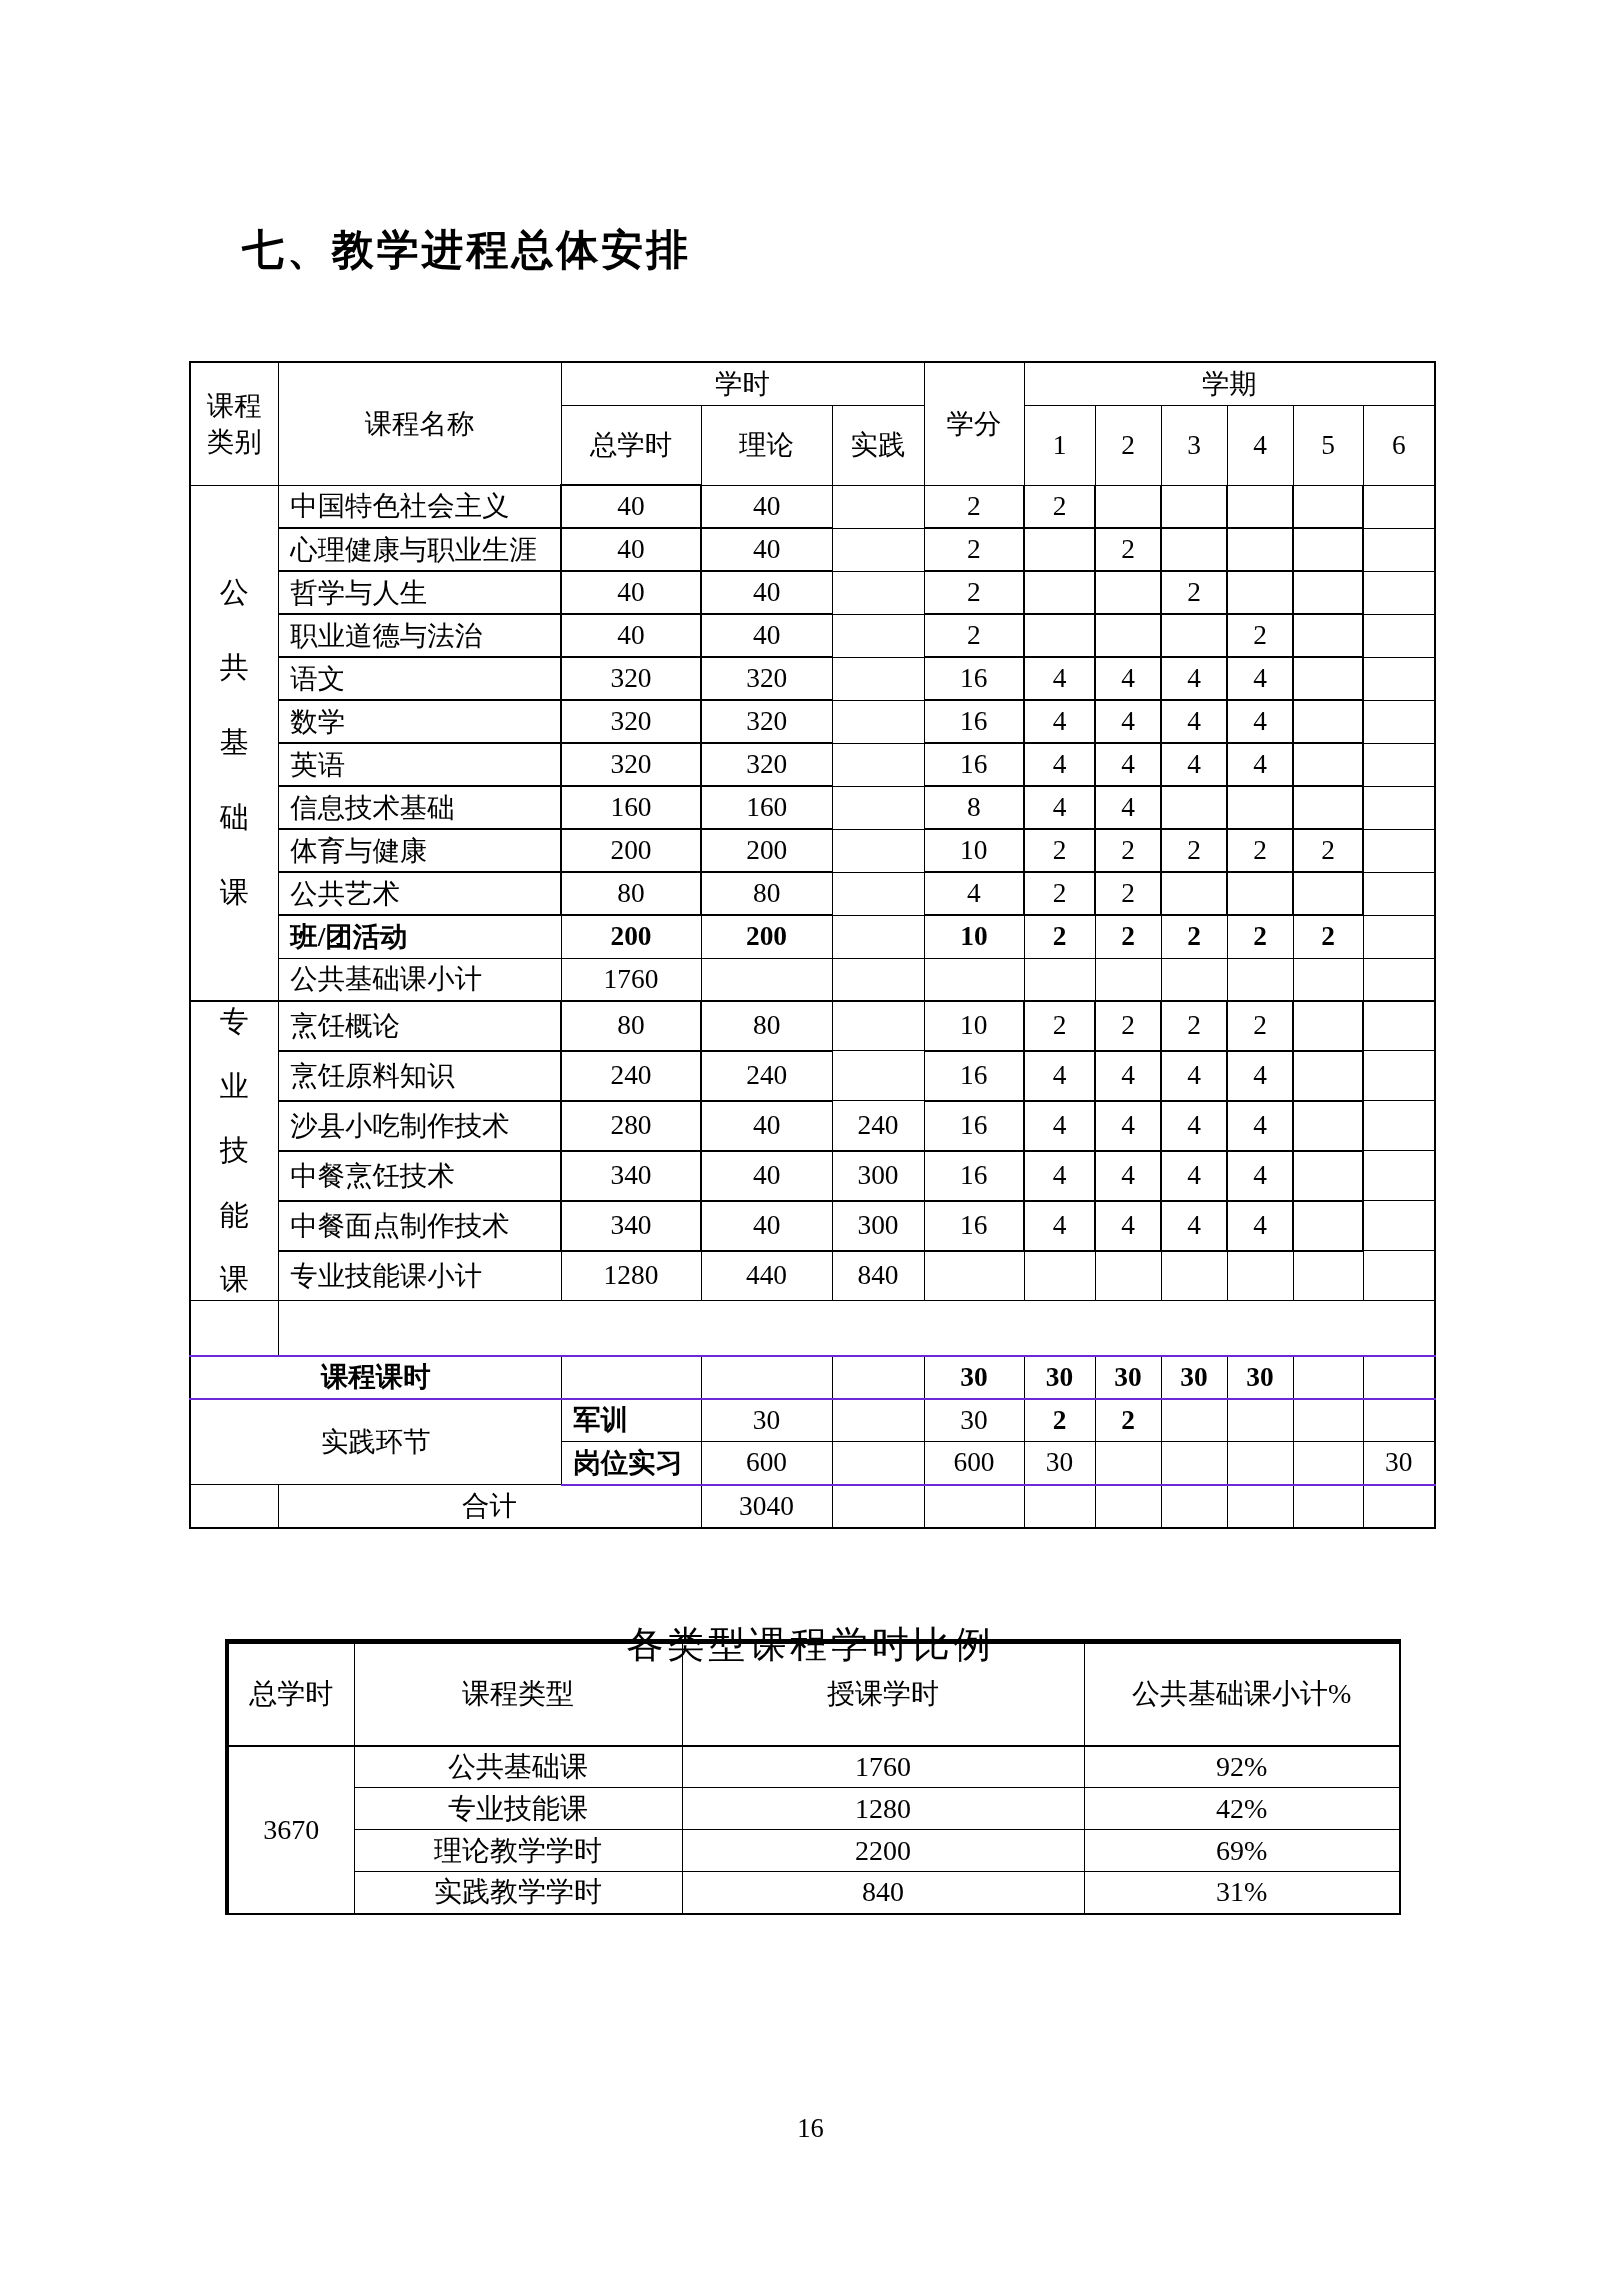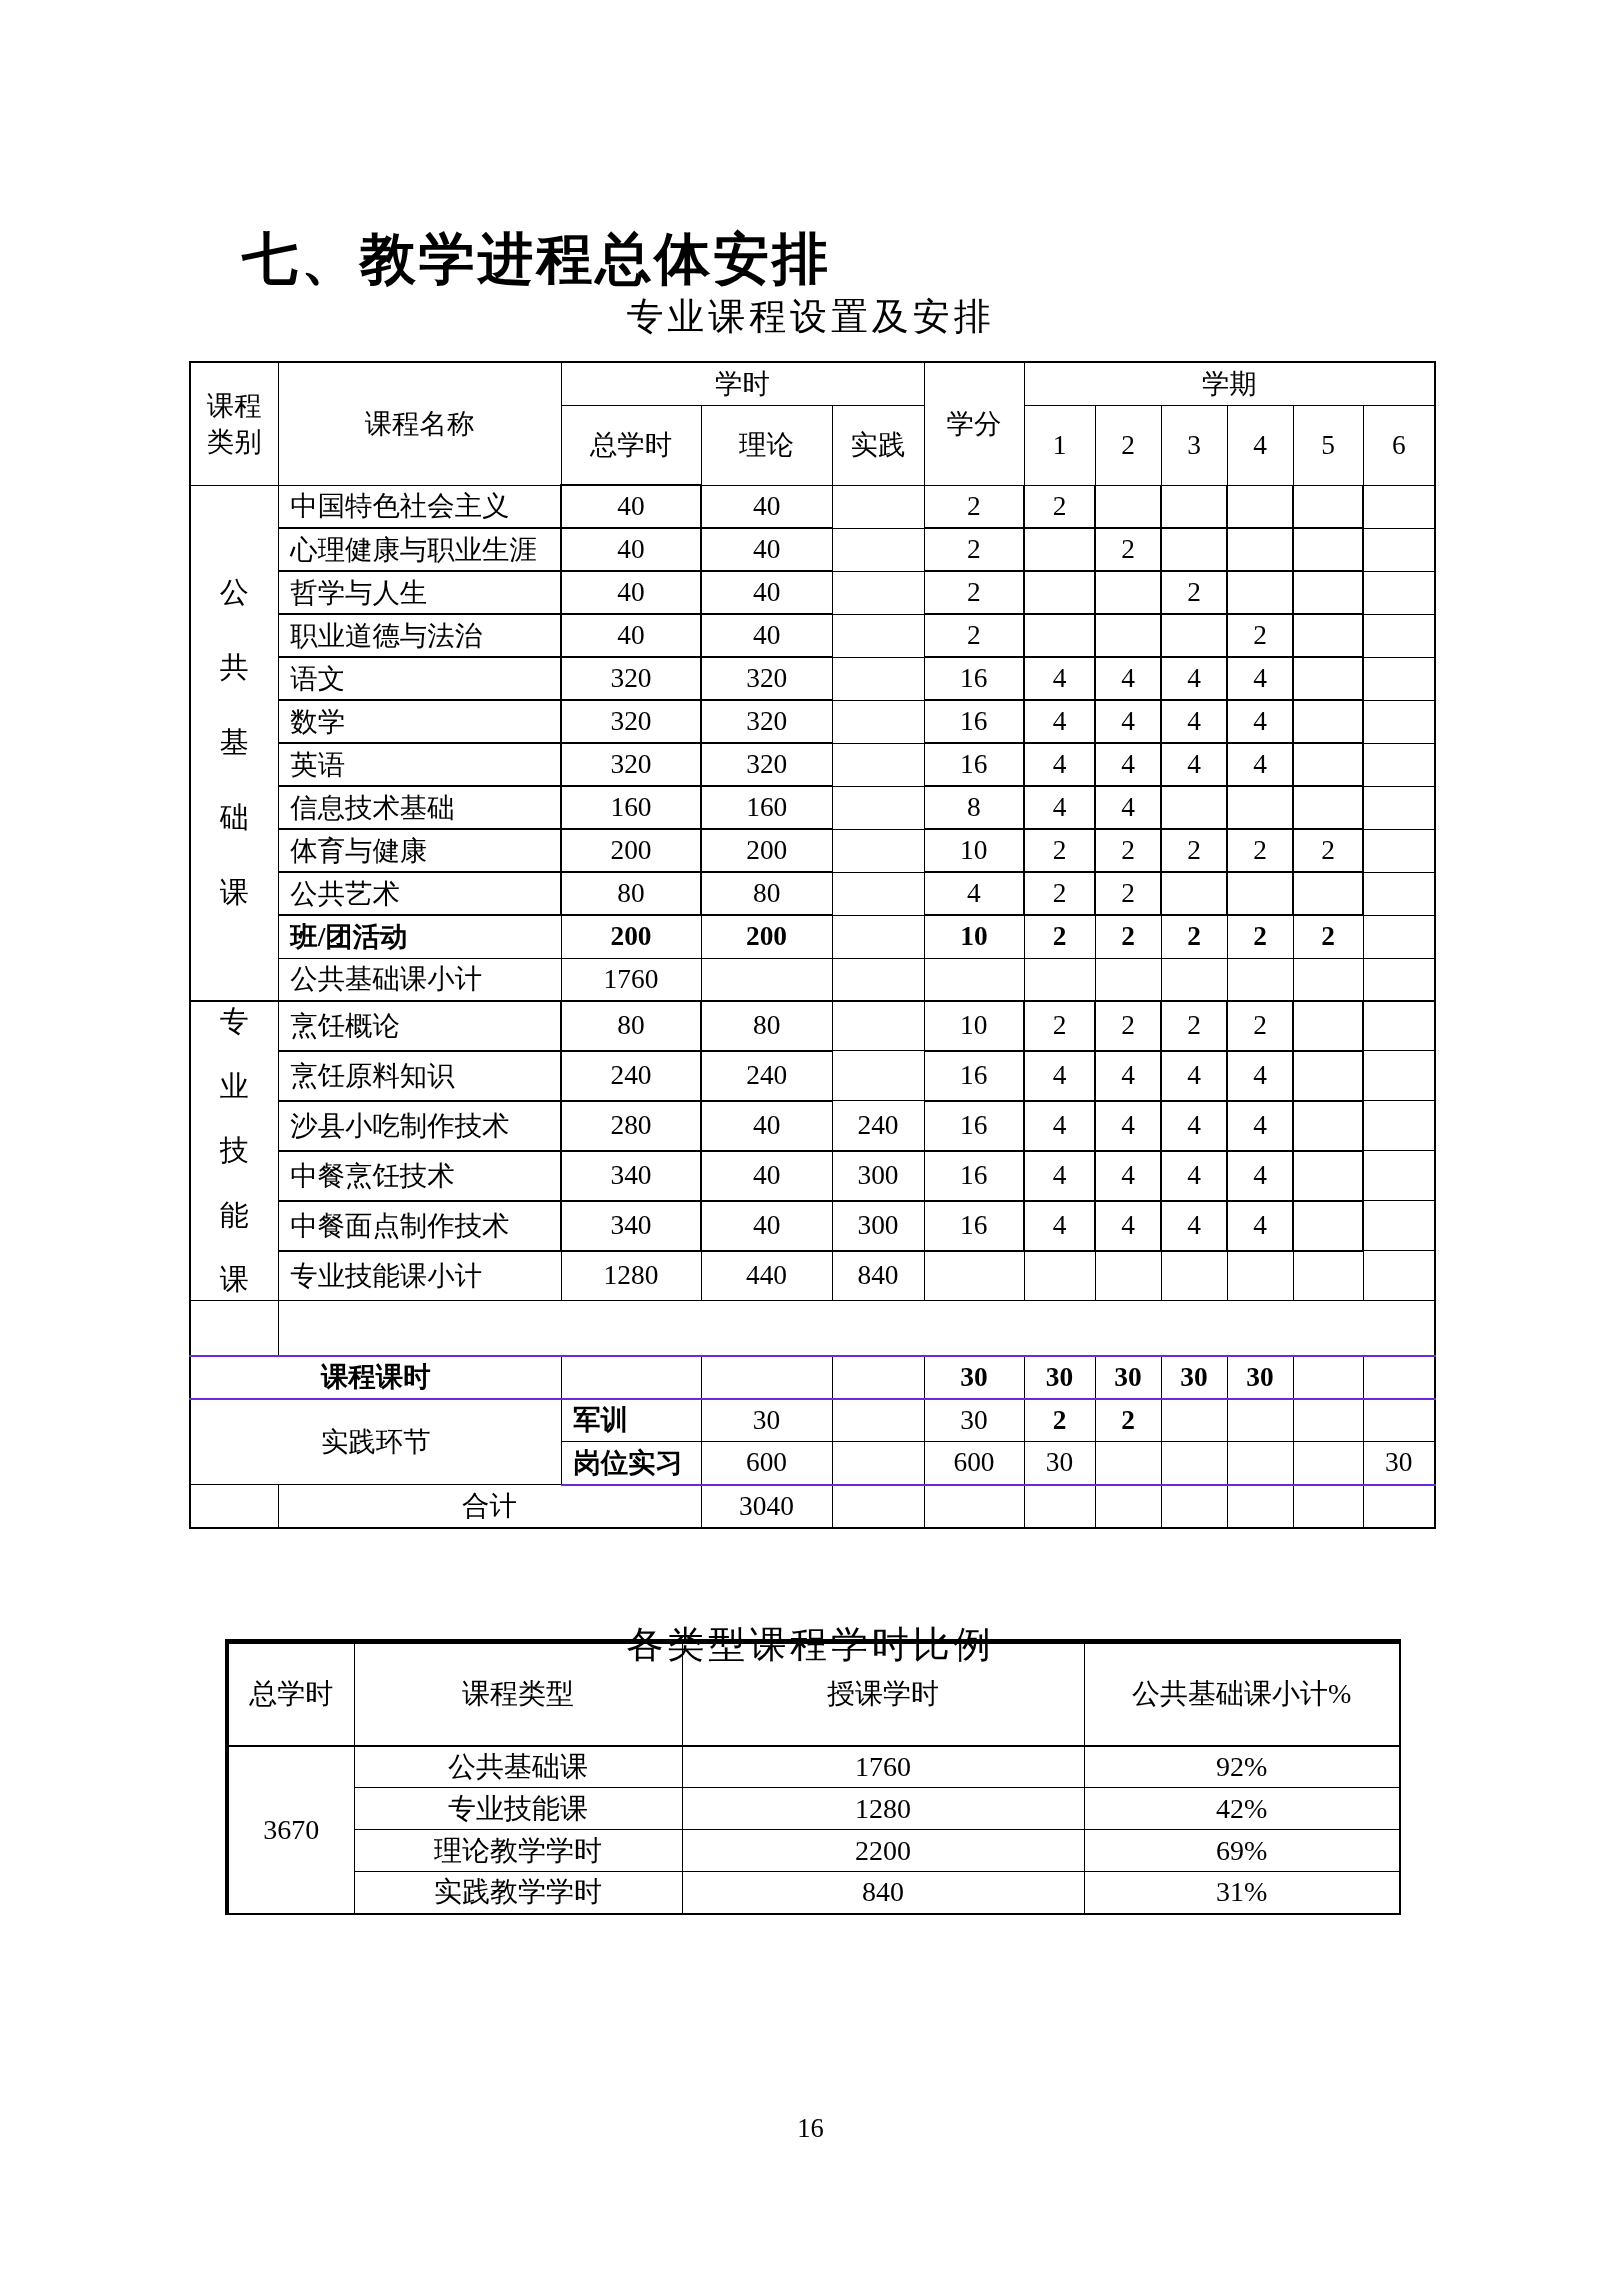--- a/index.html
+++ b/index.html
@@ -1,19 +1,19 @@
 <!DOCTYPE html>
 <html><head>
 <meta charset="utf-8">
 <style>
   html,body{margin:0;padding:0;background:#888;}
   .page{position:relative;width:1621px;height:2293px;background:#ffffff;margin:0 auto;
         font-family:"Liberation Serif","DejaVu Serif",serif;color:#000;overflow:hidden;}
   .doc-heading{position:absolute;left:242px;top:222px;font-family:Liberation Serif, serif;
-        font-weight:bold;font-size:56px;letter-spacing:2.9px;}
+        font-weight:bold;font-size:42px;letter-spacing:2.9px;}
   .tbl-title{position:absolute;left:0;width:100%;text-align:center;font-size:37px;letter-spacing:3.9px;}
   #t1-title{top:292px;}
   #t2-title{top:1572px;margin-top:48px;}
   table{border-collapse:collapse;table-layout:fixed;}
   
   .t1{position:absolute;left:189px;top:361px;width:1244px;border:2px solid #000;}
   .t1 th,.t1 td{border:1px solid #000;text-align:center;vertical-align:middle;padding:0;
        font-weight:normal;font-size:27.4px;overflow:hidden;}
   .t1 thead tr.h1{height:43px;margin-top:44px;}
   .t1 thead tr.h2{height:80px;}
@@ -40,21 +40,20 @@
   .t2 tbody tr{height:42px;}
   .page-num{position:absolute;left:0;top:2113px;width:100%;text-align:center;font-size:26.5px;}
 </style>
 </head>
 <body>
 
 <div class="page">
 
   <div class="doc-heading">七、教学进程总体安排</div>
 
-  <div class="tbl-title" id="t1-title">专业课程设置及安排</div>
 
   <table class="t1">
     <colgroup>
       <col style="width:88px">
         <col style="width:283px">
         <col style="width:140px">
         <col style="width:131px">
       <col style="width:92px">
         <col style="width:100px">
         <col style="width:71px">

